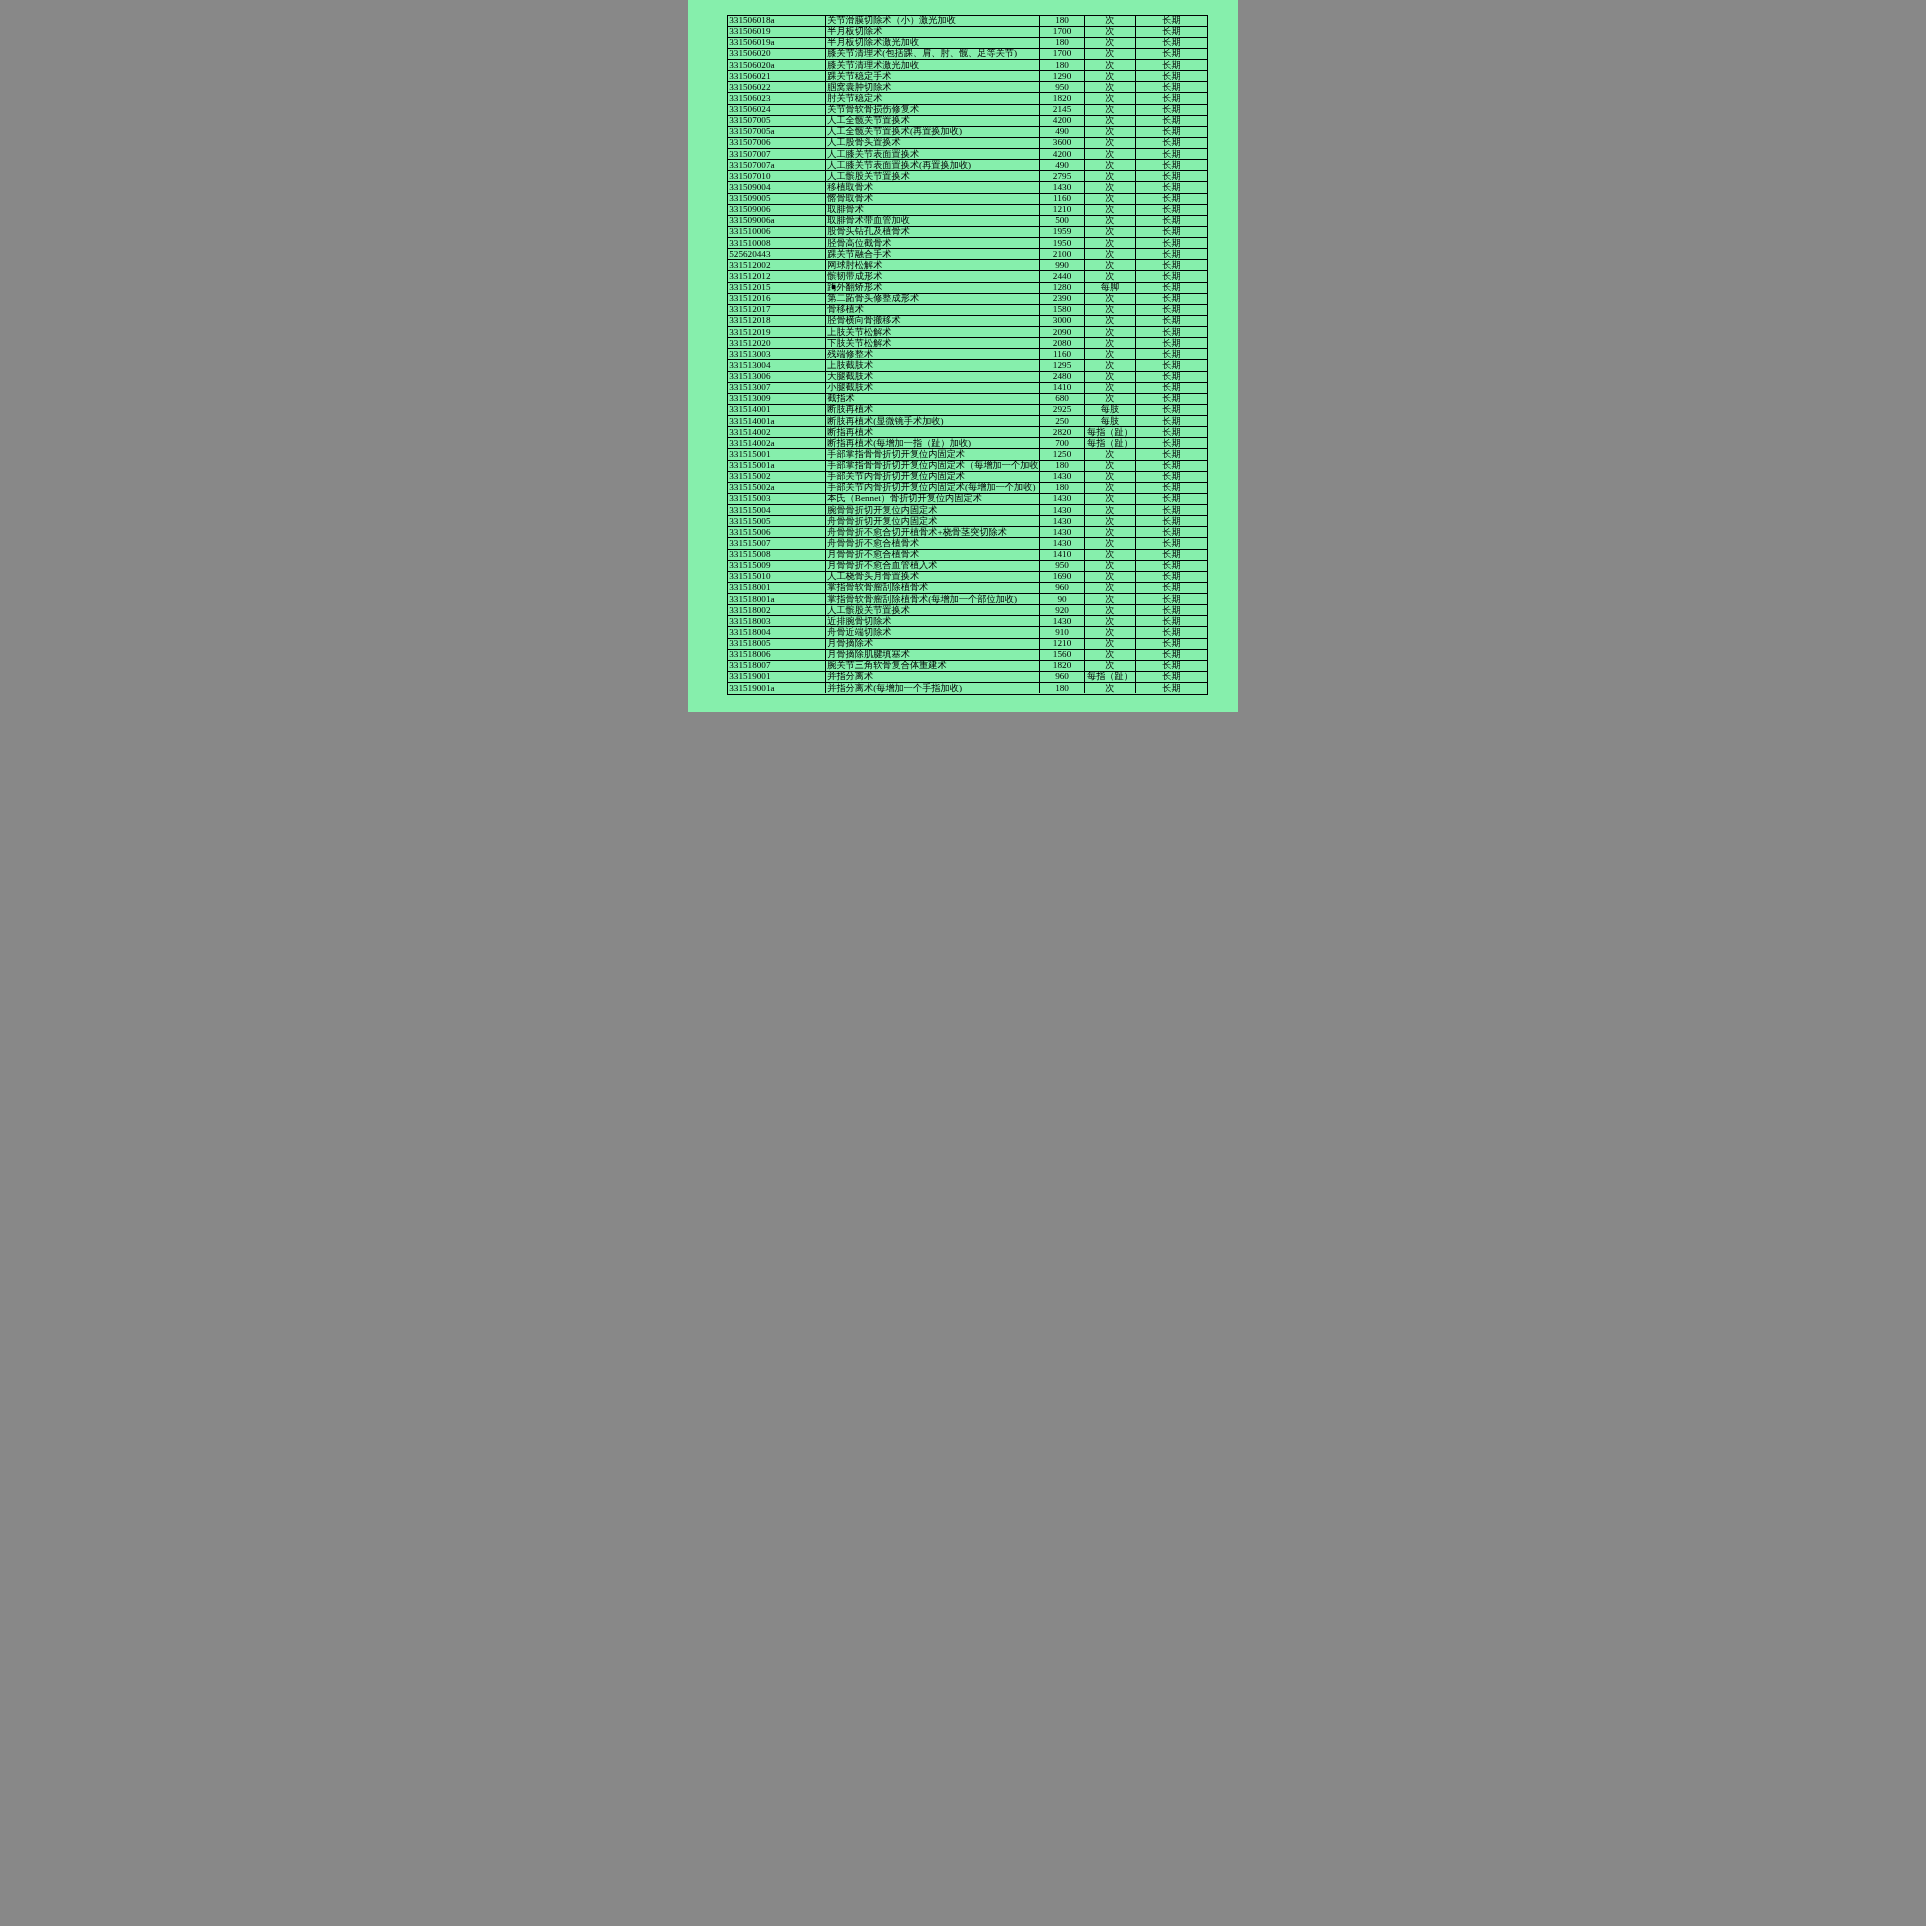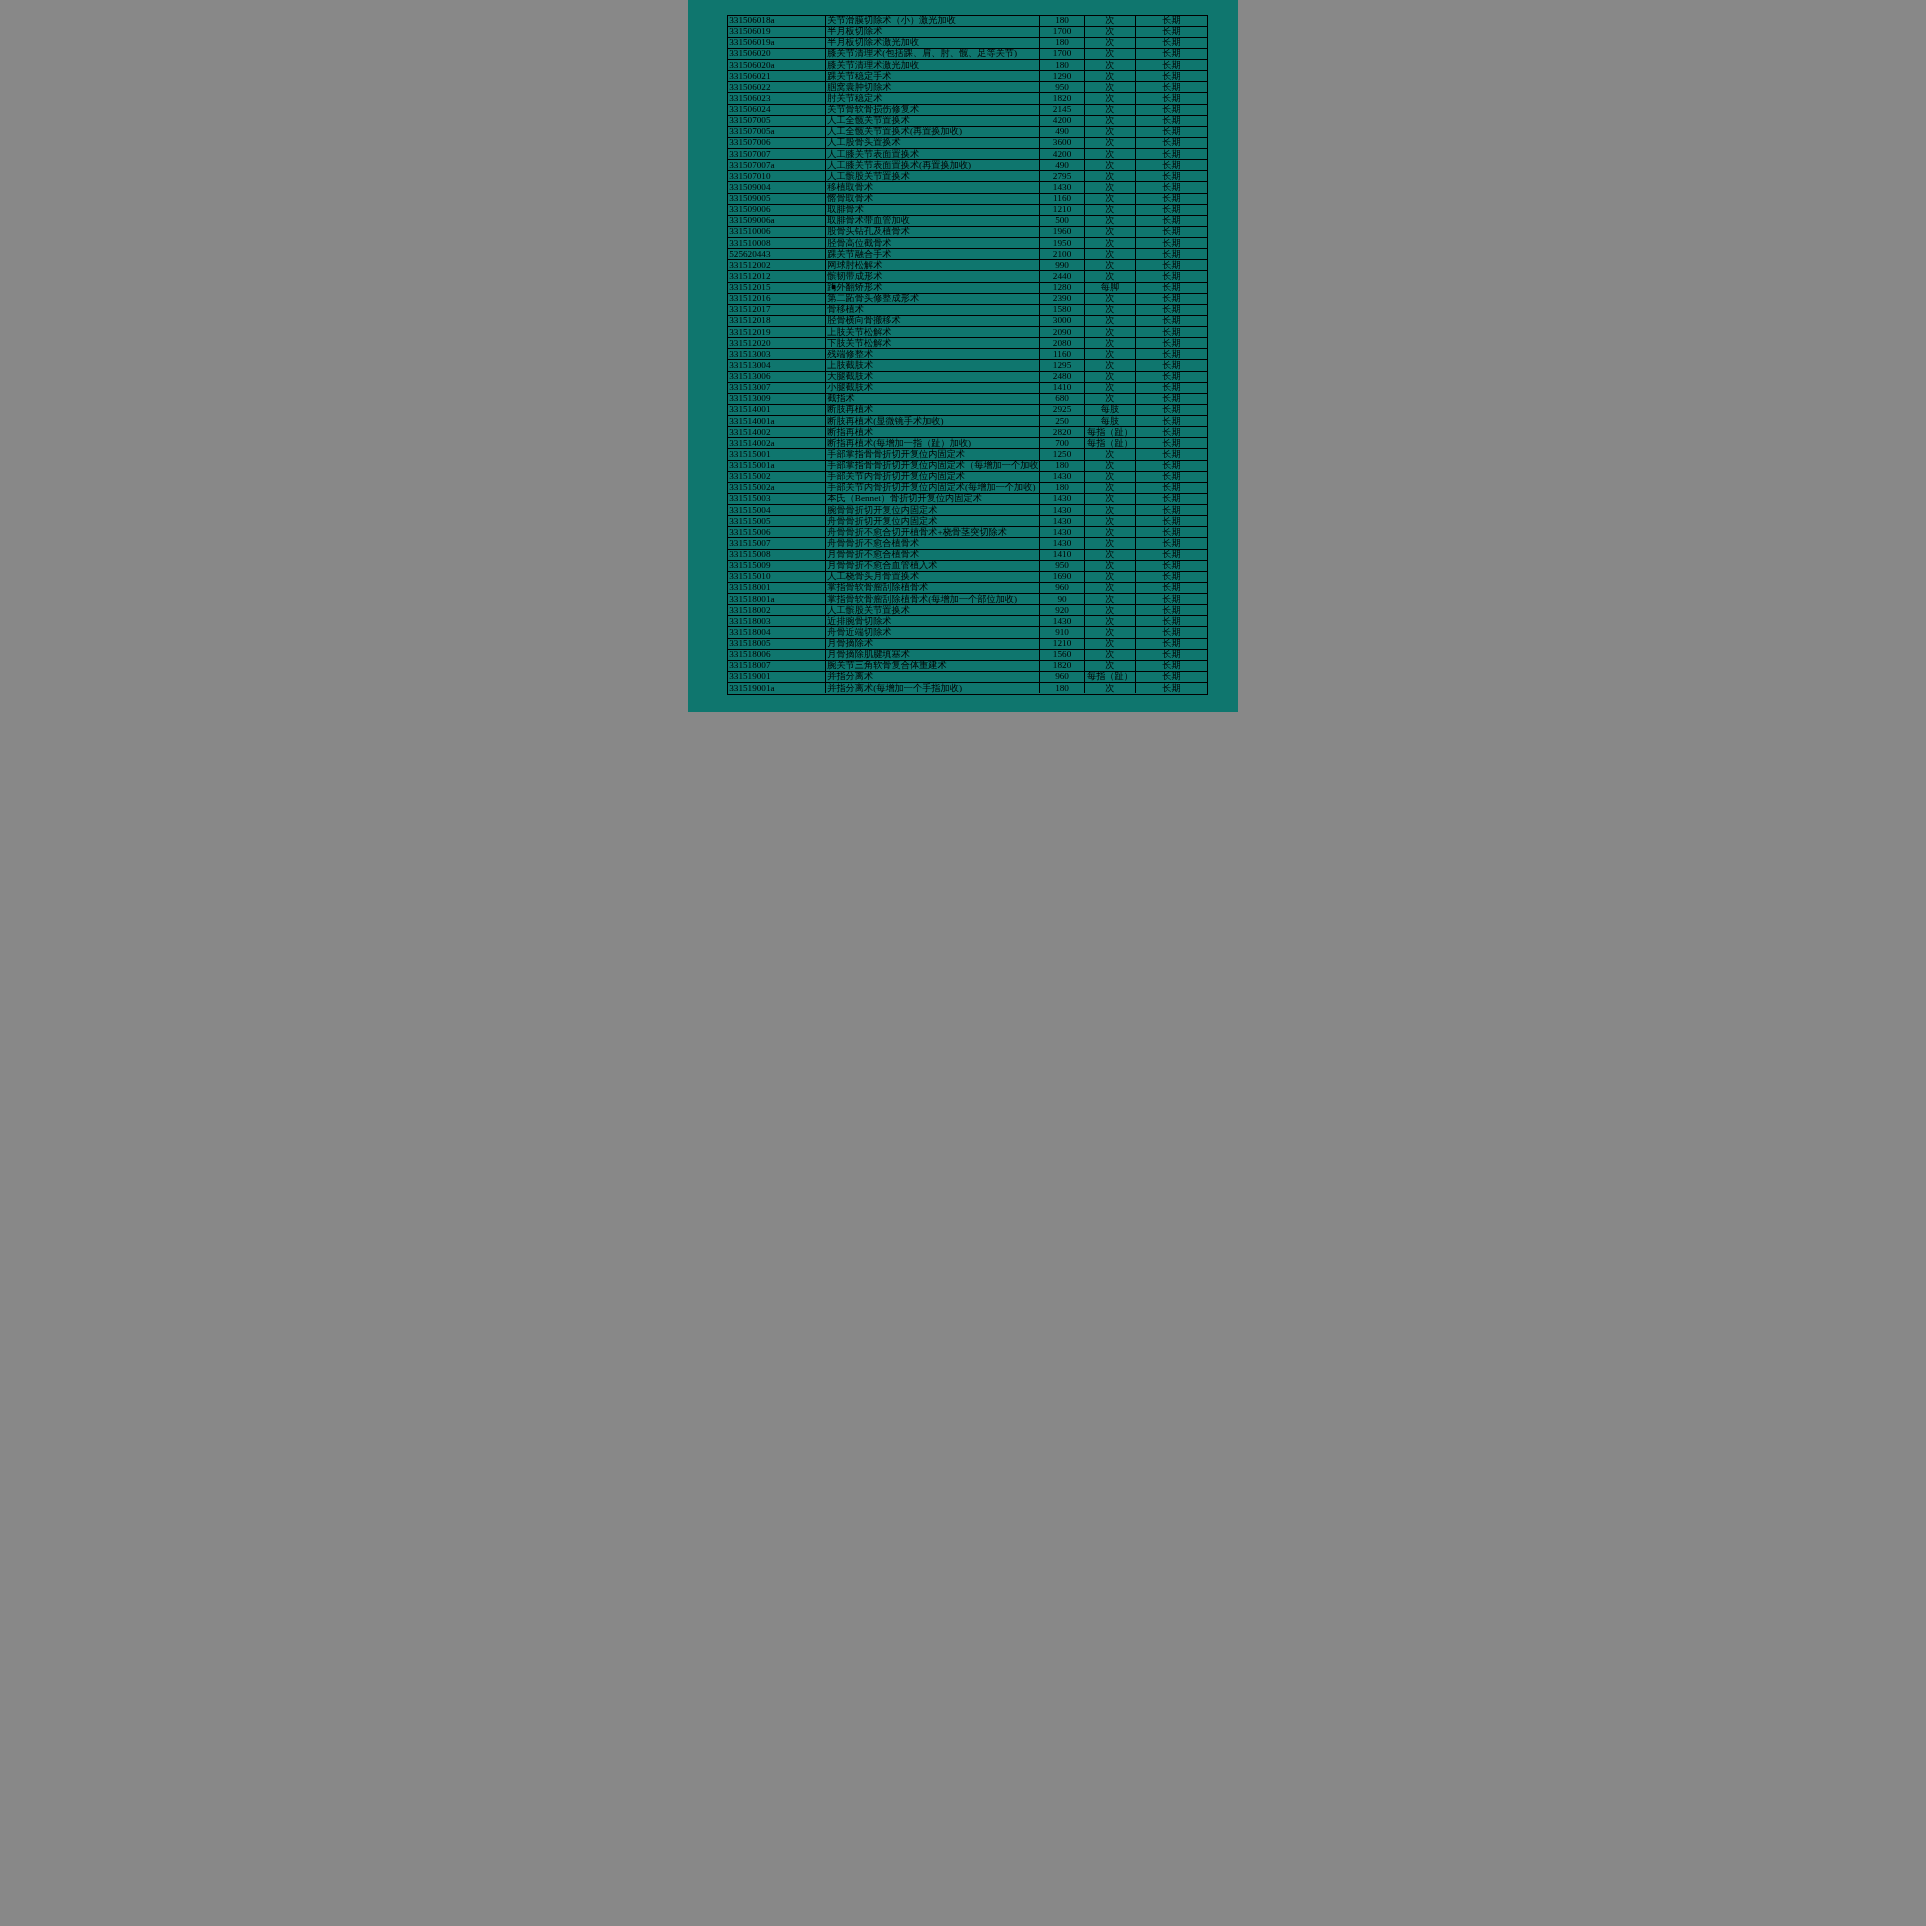--- a/index.html
+++ b/index.html
@@ -1,20 +1,20 @@
 <!DOCTYPE html>
 <html style="font-size:6.2px"><head>
 <meta charset="utf-8">
 <style>
   html,body{margin:0;padding:0;background:#888;}
   .page{
     position:relative;
     width:550px;height:712px;
     margin:0 auto;
-    background:#0f766e;
+    background:#86efac;
     font-family:"Liberation Serif","DejaVu Serif",serif;
     color:#000000;
     overflow:hidden;
   }
   .price-table{
     position:absolute;
     left:39px;top:14.6px;
     width:481px;height:680px;
     box-sizing:border-box;
     border-top:1.2px solid #000;
@@ -184,21 +184,21 @@
       <div class="row">
         <div class="cell c-code">331509006a</div>
         <div class="cell c-name">取腓骨术带血管加收</div>
         <div class="cell c-price">500</div>
         <div class="cell c-unit">次</div>
         <div class="cell c-valid">长期</div>
       </div>
       <div class="row">
         <div class="cell c-code">331510006</div>
         <div class="cell c-name">股骨头钻孔及植骨术</div>
-        <div class="cell c-price">1960</div>
+        <div class="cell c-price">1959</div>
         <div class="cell c-unit">次</div>
         <div class="cell c-valid">长期</div>
       </div>
       <div class="row">
         <div class="cell c-code">331510008</div>
         <div class="cell c-name">胫骨高位截骨术</div>
         <div class="cell c-price">1950</div>
         <div class="cell c-unit">次</div>
         <div class="cell c-valid">长期</div>
       </div>

